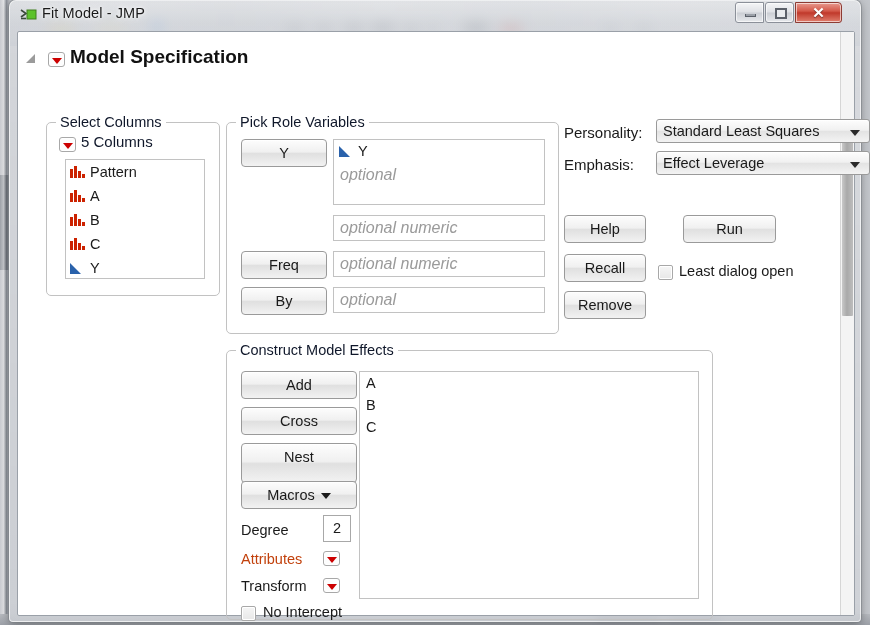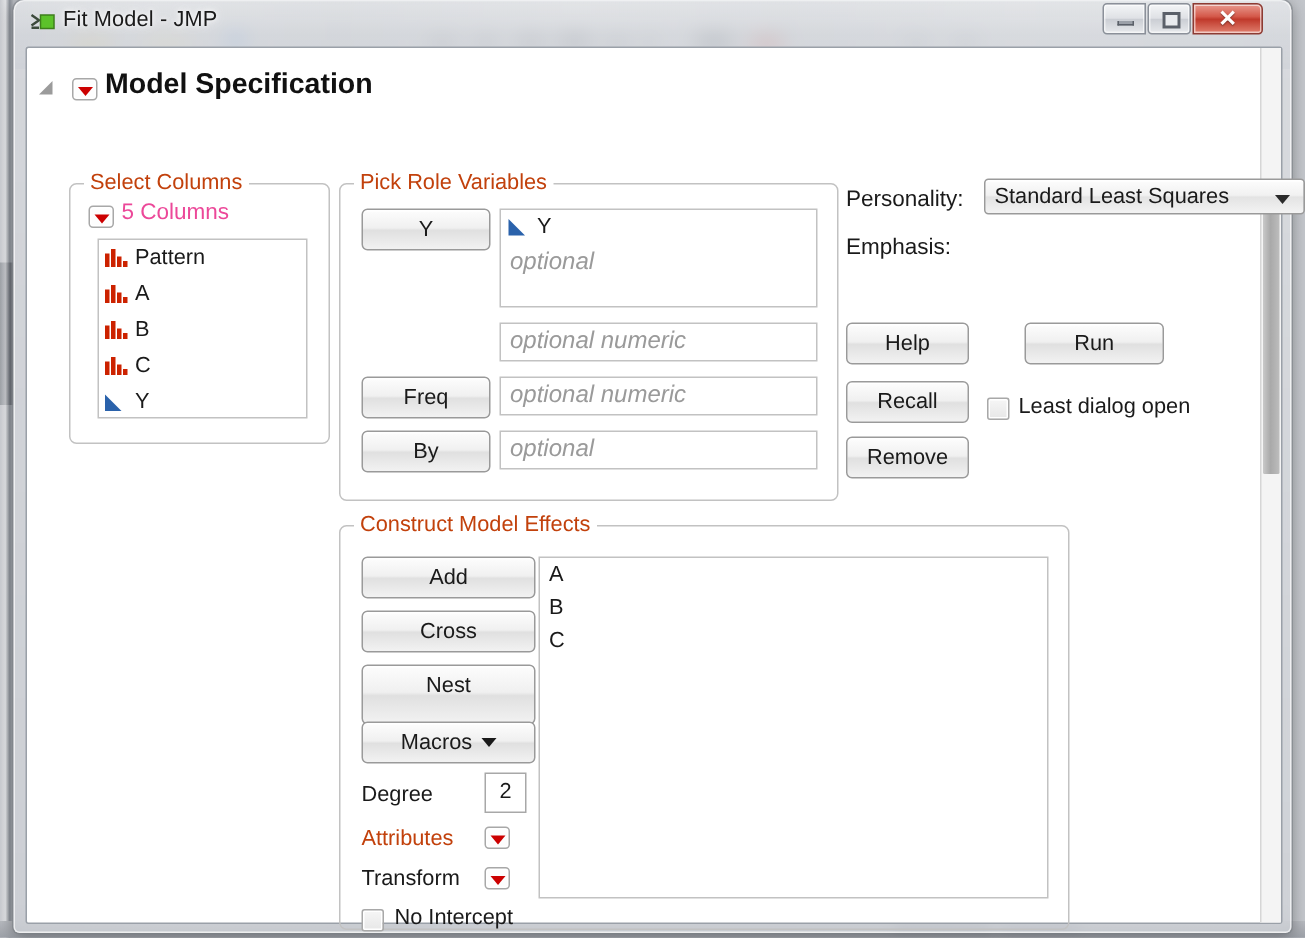--- a/index.html
+++ b/index.html
@@ -121,32 +121,32 @@
 
   
   .group {
     position: absolute;
     border: 1px solid #c2c2c2; border-radius: 5px;
     background: transparent;
   }
   .group > .legend {
     position: absolute; top: -9px; left: 9px;
     background: #ffffff; padding: 0 4px;
-    font-size: 14.5px; color: #c2410c; white-space: nowrap;
+    font-size: 14.5px; color: #0f172a; white-space: nowrap;
   }
 
   #grp-select  { left: 28px;  top: 90px;  width: 174px; height: 174px; }
   #grp-roles   { left: 208px; top: 90px;  width: 333px; height: 212px; }
   #grp-effects { left: 208px; top: 318px; width: 487px; height: 270px; }
 
   
   #cols-drop { position: absolute; left: 12px; top: 14px; }
   #cols-label {
     position: absolute; left: 34px; top: 10px;
-    font-size: 15px; color: #ec4899; white-space: nowrap;
+    font-size: 15px; color: #0f172a; white-space: nowrap;
   }
   #cols-list {
     position: absolute; left: 18px; top: 36px; width: 140px; height: 120px;
     background: #fff; border: 1px solid #c2c2c2;
     overflow: hidden;
   }
   .col-item {
     position: relative; height: 24px; padding-left: 24px;
     font-size: 14.5px; color: #1a1a1a; line-height: 24px; white-space: nowrap;
   }
@@ -419,20 +419,24 @@
       </div>
     </div>
 
     <div class="rowlabel" id="lbl-personality">Personality:</div>
     <div class="combo" id="cmb-personality">
       <span>Standard Least Squares</span>
       <span class="combo-arrow"></span>
     </div>
 
     <div class="rowlabel" id="lbl-emphasis">Emphasis:</div>
+    <div class="combo" id="cmb-emphasis">
+      <span>Effect Leverage</span>
+      <span class="combo-arrow"></span>
+    </div>
 
     <div class="jbtn" id="btn-help">Help</div>
     <div class="jbtn" id="btn-run">Run</div>
     <div class="jbtn" id="btn-recall">Recall</div>
     <div class="jbtn" id="btn-remove">Remove</div>
 
     <div class="cb" id="cb-keepopen"></div>
     <div id="lbl-keepopen">Least dialog open</div>
 
     <div class="group" id="grp-effects">

